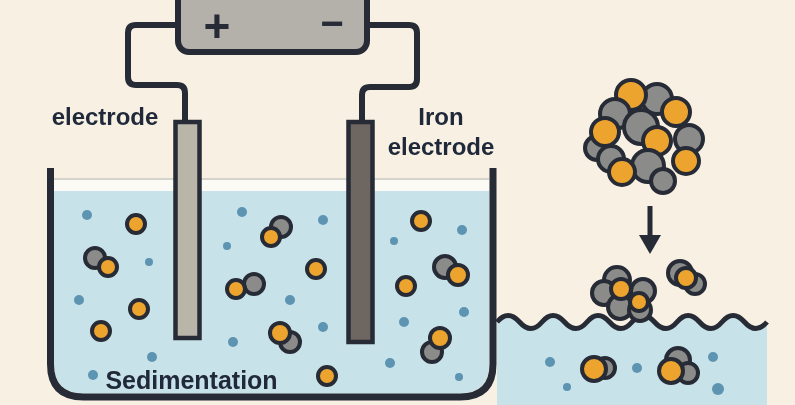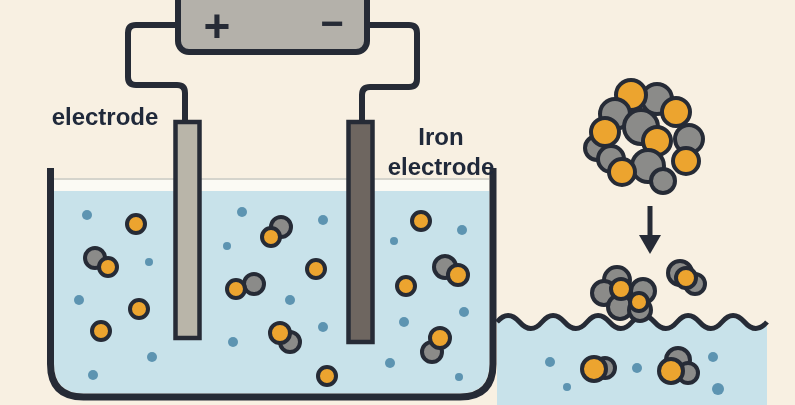--- a/index.html
+++ b/index.html
@@ -134,17 +134,18 @@
         <circle cx="594" cy="369" r="12" class="p-o"></circle>
         <circle cx="678" cy="360" r="12" class="p-g"></circle>
         <circle cx="688" cy="373" r="10" class="p-g"></circle>
         <circle cx="671" cy="371" r="12" class="p-o"></circle>
       </g>
   </svg>
 
   <div class="label" style="left:30px;top:102px;width:150px;">
     <div>electrode</div>
   </div>
-  <div class="label" style="left:366px;top:102px;width:150px;margin-top:20px;">
+  <div class="label" style="left:366px;top:102px;width:150px;">
     <div>Iron</div>
     <div>electrode</div>
   </div>
+  <div class="caption" style="left:99px;top:366px;width:185px;">Sedimentation</div>
 </div>
 
 </body></html>

